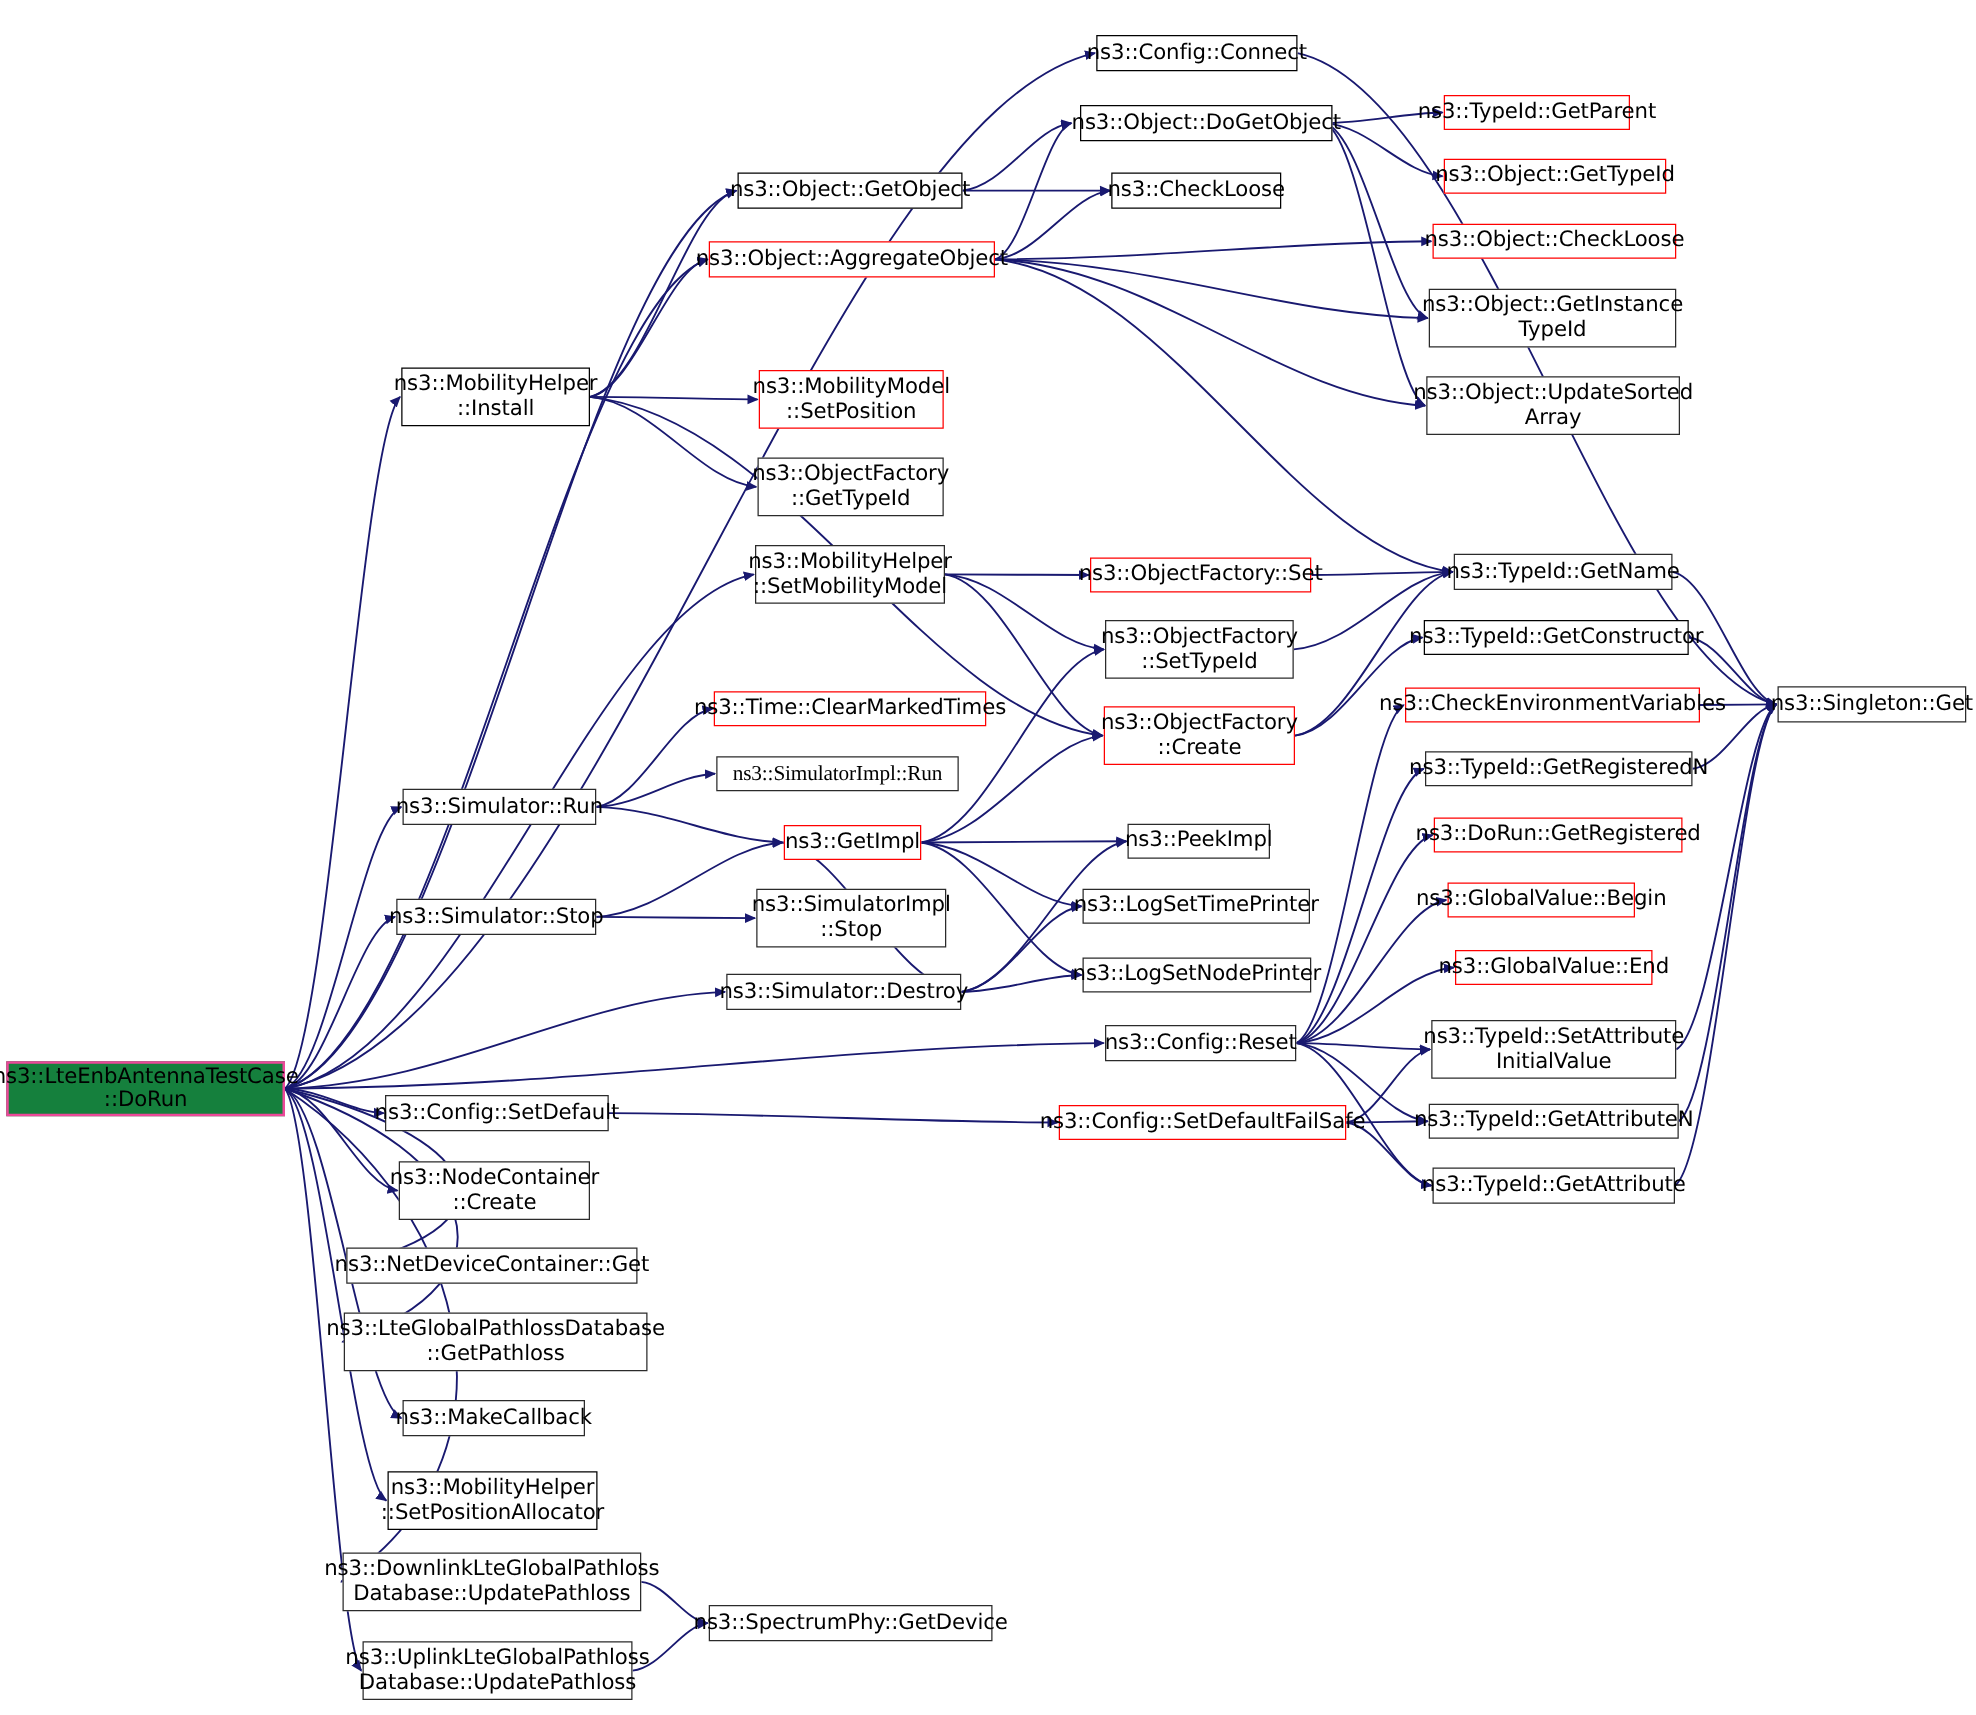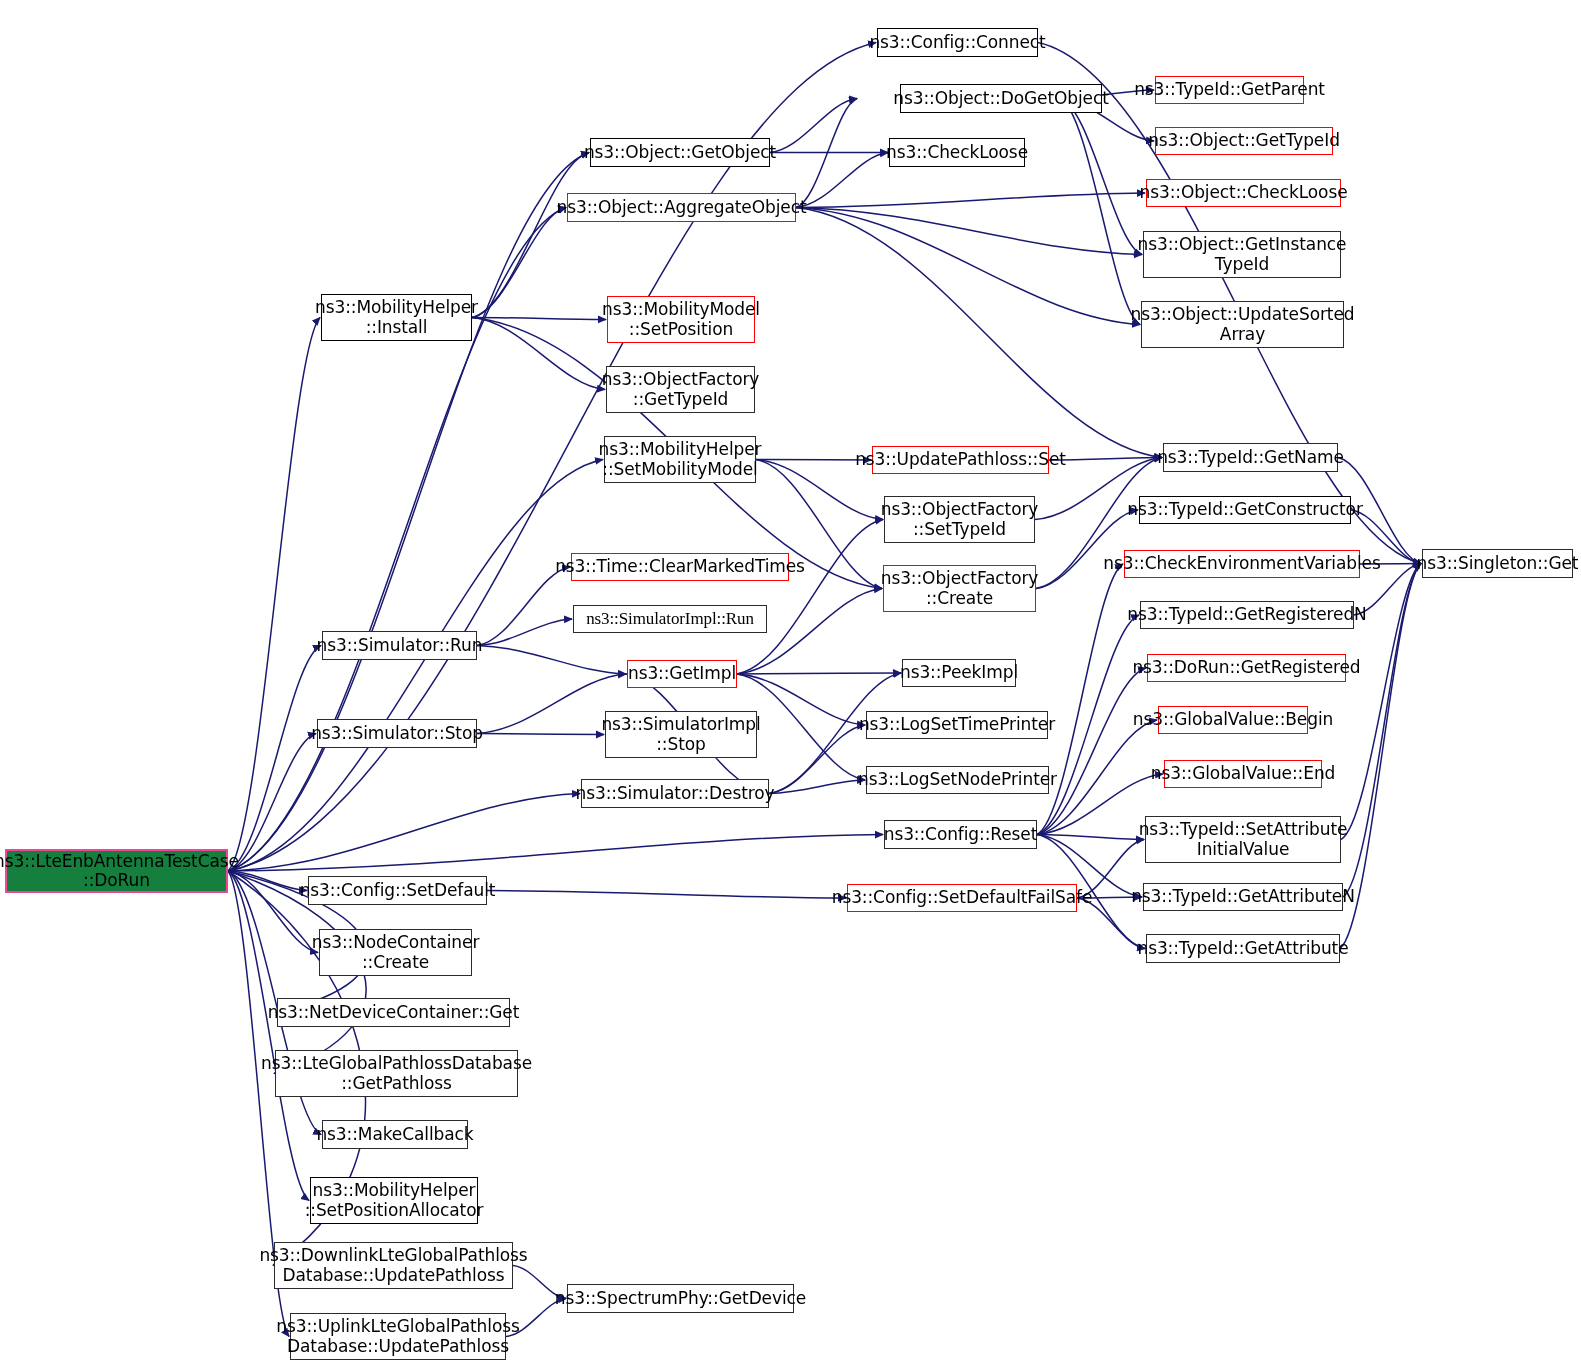--- a/index.html
+++ b/index.html
@@ -101,40 +101,40 @@
         <path d="M1343,897 C1372.64,876.99 1394.48,583.51 1421,563.5" fill="none" stroke="#191970" stroke-width="1.5" marker-end="url(#arrow)"></path>
         <path d="M1340,948.5 C1370.78,925.4 1393.46,586.6 1421,563.5" fill="none" stroke="#191970" stroke-width="1.5" marker-end="url(#arrow)"></path>
         <path d="M513,1265.5 C533.14,1267.48 547.98,1296.52 566,1298.5" fill="none" stroke="#191970" stroke-width="1.5" marker-end="url(#arrow)"></path>
         <path d="M506,1336.5 C528.8,1334.22 545.6,1300.78 566,1298.5" fill="none" stroke="#191970" stroke-width="1.5" marker-end="url(#arrow)"></path>
       </g>
   </svg>
   <div id="node-layer">
       <div class="node root" style="left: 5px; top: 849px; width: 223px; height: 44px;"><span>ns3::LteEnbAntennaTestCase
 ::DoRun</span></div>
       <div class="node" style="left: 877px; top: 28px; width: 161px; height: 29px;"><span>ns3::Config::Connect</span></div>
-      <div class="node" style="left: 900px; top: 84px; width: 202px; height: 29px; justify-content: center;"><span>ns3::Object::DoGetObject</span></div>
+      <div class="node" style="left: 864px; top: 84px; width: 202px; height: 29px; justify-content: center;"><span>ns3::Object::DoGetObject</span></div>
       <div class="node red" style="left: 1155px; top: 76px; width: 149px; height: 28px;"><span>ns3::TypeId::GetParent</span></div>
       <div class="node red" style="left: 1155px; top: 127px; width: 178px; height: 28px;"><span>ns3::Object::GetTypeId</span></div>
       <div class="node" style="left: 590px; top: 138px; width: 180px; height: 29px;"><span>ns3::Object::GetObject</span></div>
       <div class="node" style="left: 889px; top: 138px; width: 136px; height: 29px;"><span>ns3::CheckLoose</span></div>
       <div class="node red" style="left: 1146px; top: 179px; width: 195px; height: 28px;"><span>ns3::Object::CheckLoose</span></div>
       <div class="node red" style="left: 567px; top: 193px; width: 229px; height: 29px;"><span>ns3::Object::AggregateObject</span></div>
       <div class="node thick" style="left: 1143px; top: 231px; width: 198px; height: 47px;"><span>ns3::Object::GetInstance
 TypeId</span></div>
       <div class="node thick" style="left: 1141px; top: 301px; width: 203px; height: 47px;"><span>ns3::Object::UpdateSorted
 Array</span></div>
       <div class="node" style="left: 321px; top: 294px; width: 151px; height: 47px;"><span>ns3::MobilityHelper
 ::Install</span></div>
       <div class="node red" style="left: 607px; top: 296px; width: 148px; height: 47px;"><span>ns3::MobilityModel
 ::SetPosition</span></div>
       <div class="node thick" style="left: 606px; top: 366px; width: 149px; height: 47px;"><span>ns3::ObjectFactory
 ::GetTypeId</span></div>
       <div class="node thick" style="left: 604px; top: 436px; width: 152px; height: 47px;"><span>ns3::MobilityHelper
 ::SetMobilityModel</span></div>
-      <div class="node red" style="left: 872px; top: 446px; width: 177px; height: 28px;"><span>ns3::UpdatePathloss::Set</span></div>
+      <div class="node red" style="left: 872px; top: 446px; width: 177px; height: 28px;"><span>ns3::ObjectFactory::Set</span></div>
       <div class="node thick" style="left: 1163px; top: 443px; width: 175px; height: 29px;"><span>ns3::TypeId::GetName</span></div>
       <div class="node thick" style="left: 884px; top: 496px; width: 151px; height: 47px;"><span>ns3::ObjectFactory
 ::SetTypeId</span></div>
       <div class="node" style="left: 1139px; top: 496px; width: 212px; height: 28px;"><span>ns3::TypeId::GetConstructor</span></div>
       <div class="node red" style="left: 571px; top: 553px; width: 218px; height: 28px;"><span>ns3::Time::ClearMarkedTimes</span></div>
       <div class="node red" style="left: 1124px; top: 550px; width: 236px; height: 28px;"><span>ns3::CheckEnvironmentVariables</span></div>
       <div class="node thick" style="left: 1422px; top: 549px; width: 151px; height: 29px;"><span>ns3::Singleton::Get</span></div>
       <div class="node red" style="left: 883px; top: 565px; width: 153px; height: 47px;"><span>ns3::ObjectFactory
 ::Create</span></div>
       <div class="node thick" style="left: 1140px; top: 601px; width: 214px; height: 28px;"><span>ns3::TypeId::GetRegisteredN</span></div>

